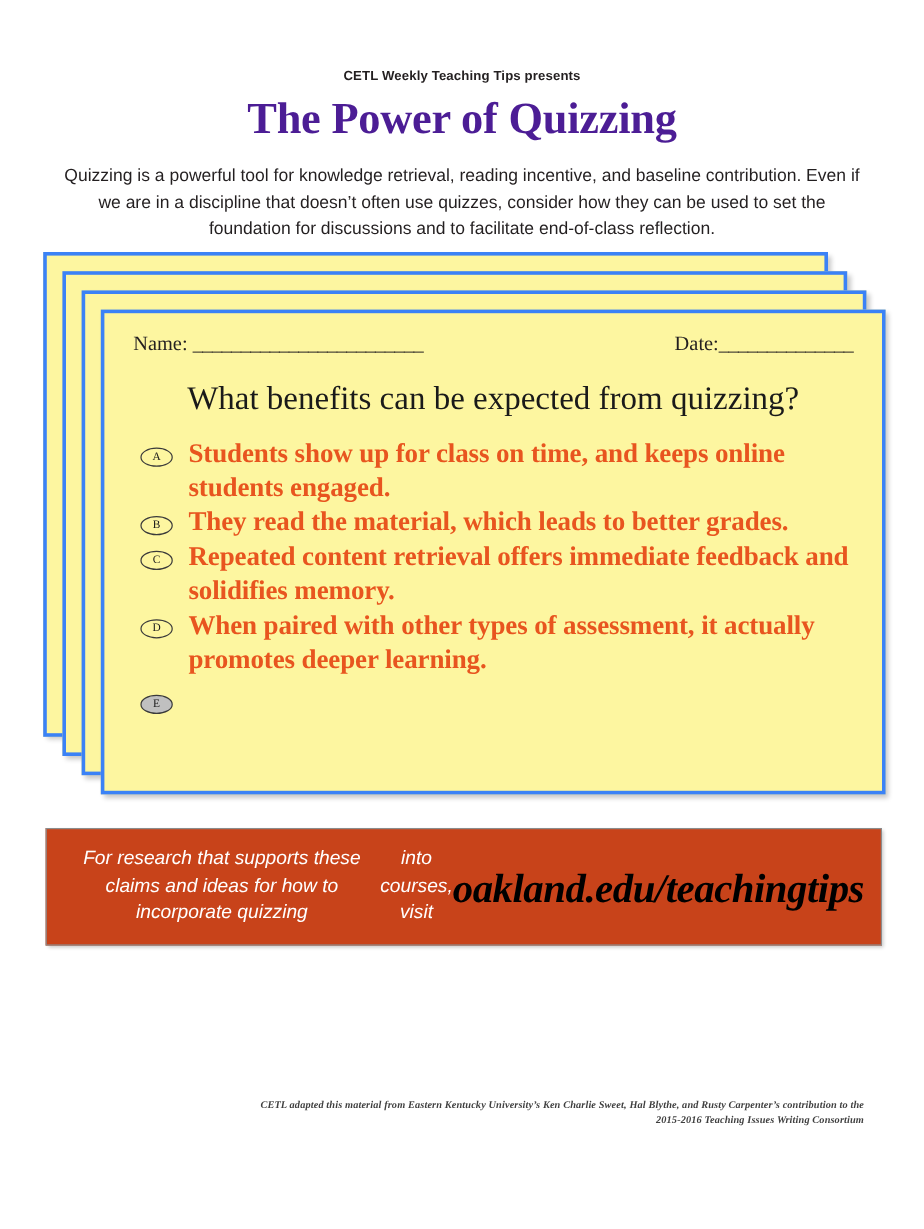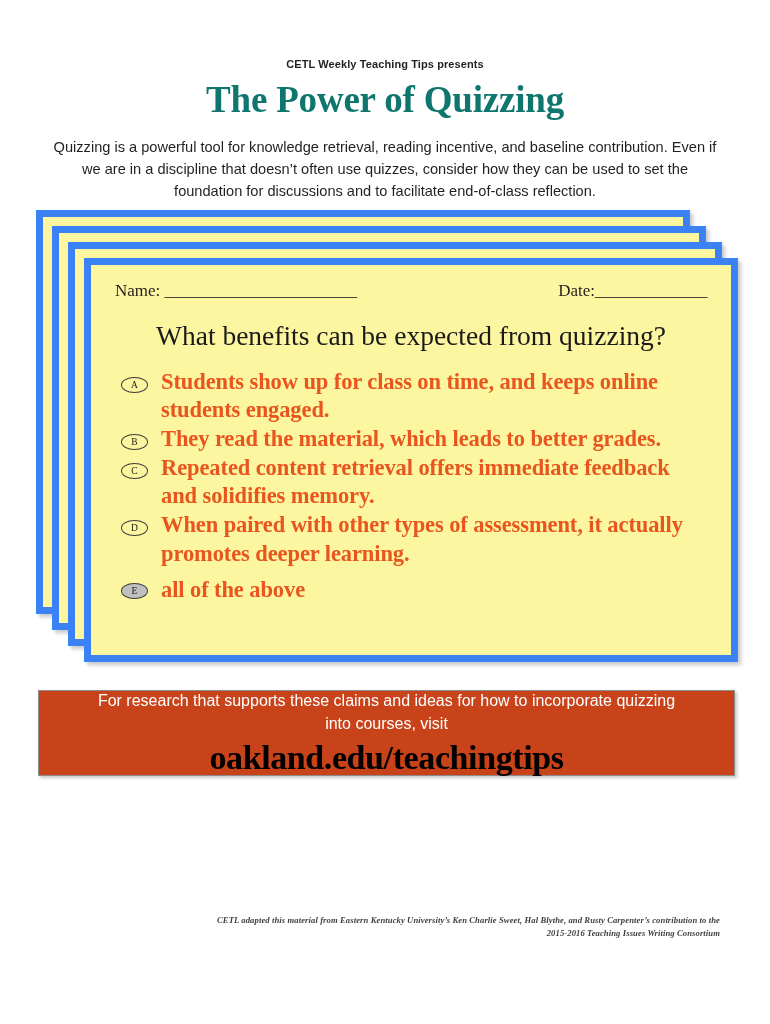--- a/index.html
+++ b/index.html
@@ -37,21 +37,21 @@
     font-weight: 600;
     color: #231f20;
     letter-spacing: 0.1px;
     line-height: 1.2;
   }
   .main-title {
     margin-top: 9px;
     font-family: "Liberation Serif", serif;
     font-size: 37px;
     font-weight: bold;
-    color: #0f766e;
+    color: #4c1d95;
     letter-spacing: -0.2px;
     line-height: 1.1;
   }
 
   .intro {
     position: absolute;
     top: 136px;
     left: 52px;
     width: 666px;
     text-align: center;
@@ -66,21 +66,21 @@
   .card-stack {
     position: absolute;
     top: 210px;
     left: 36px;
     width: 700px;
     height: 470px;
   }
   .quiz-card {
     position: absolute;
     background: #fdf6a0;
-    border: 7px solid #3b82f6;
+    border: 3px solid #3b82f6;
     box-sizing: border-box;
     box-shadow: 3px 3px 4px rgba(0,0,0,0.22);
   }
   .card-back-1 { left: 0px;  top: 0px;  width: 654px; height: 404px; z-index: 1; }
   .card-back-2 { left: 16px; top: 16px; width: 654px; height: 404px; z-index: 2; }
   .card-back-3 { left: 32px; top: 32px; width: 654px; height: 404px; z-index: 3; }
   .card-front  { left: 48px; top: 48px; width: 654px; height: 404px; z-index: 4; }
 
   .ghost-name {
     position: absolute;
@@ -160,31 +160,32 @@
   }
   .option.last .bubble { margin-top: 7px; }
   .option.last { margin-top: 8px; }
 
   
   .cta-banner {
     position: absolute;
     left: 38px;
     top: 690px;
     width: 697px;
-    height: 86px;
+    height: 98px;
     background: #c8431a;
     border: 1.5px solid #8c8c8c;
     box-sizing: border-box;
     box-shadow: 2px 2px 3px rgba(0,0,0,0.22);
     display: flex;
-    flex-direction: column;
+    flex-direction: row;
     align-items: center;
     justify-content: center;
     padding: 0 14px;
     box-sizing: border-box;
+    font-style: italic;
   }
   .cta-line {
     font-family: "Liberation Sans", sans-serif;
     font-size: 16px;
     font-weight: 500;
     color: #ffffff;
     text-align: center;
     line-height: 1.42;
   }
   .cta-url {
@@ -272,21 +273,20 @@
             <span class="option-text">Repeated content retrieval offers immediate feedback and solidifies memory.</span>
           </div>
 
           <div class="option">
             <span class="bubble">D</span>
             <span class="option-text">When paired with other types of assessment, it actually promotes deeper learning.</span>
           </div>
 
           <div class="option last">
             <span class="bubble filled">E</span>
-            <span class="option-text">all of the above</span>
           </div>
 
         </div>
       </div>
     </div>
   </div>
 
   <div class="cta-banner">
     <div class="cta-line">For research that supports these claims and ideas for how to incorporate quizzing</div>
     <div class="cta-line">into courses, visit</div>

